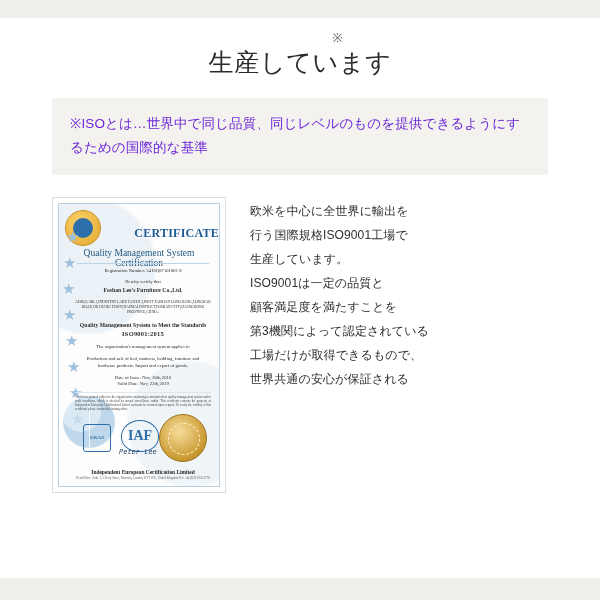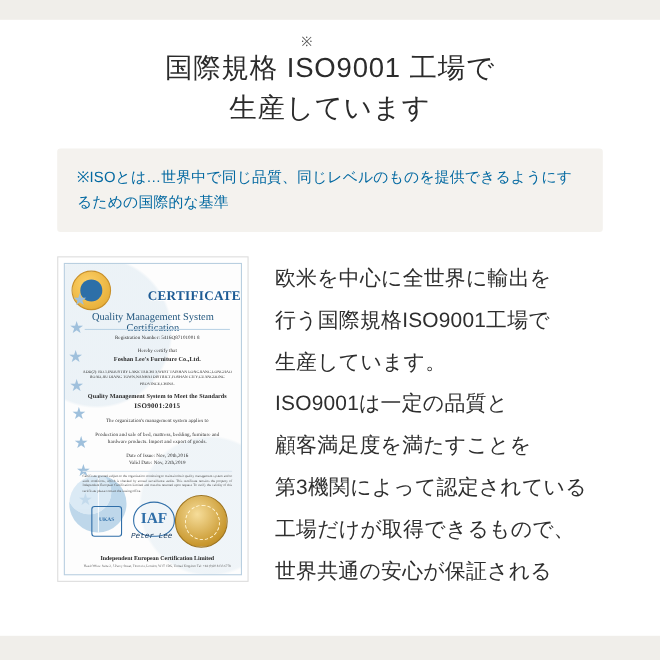--- a/index.html
+++ b/index.html
@@ -75,21 +75,21 @@
   
   .note-box {
     margin: 18px 52px 0 52px;
     background: #f4f2ee;
     border-radius: 3px;
     padding: 14px 18px 15px 18px;
   }
   .note-text {
     font-size: 13.5px;
     line-height: 1.75;
-    color: #0369a1;
+    color: #6d28d9;
     letter-spacing: 0.01em;
   }
 
   
   .lower {
     display: flex;
     margin: 22px 52px 0 52px;
     gap: 24px;
     align-items: flex-start;
   }
@@ -317,21 +317,21 @@
   .cert-footer {
     font-size: 3px;
     text-align: center;
     color: #5d5d5d;
     margin-top: 1px;
   }
 
   
   .body-text {
     flex: 1 1 auto;
-    font-size: 19px;
+    font-size: 12px;
     line-height: 2.0;
     color: #2e2e2e;
     letter-spacing: 0.01em;
     padding-top: 2px;
   }
   .body-text p {
     margin: 0;
   }
 </style>
 </head>
@@ -340,21 +340,20 @@
 <div class="page">
 
   <div class="top-band"></div>
   <div class="bottom-band"></div>
 
   <div class="content">
 
     <div class="heading-wrap">
       <h1 class="heading">
         <span class="asterisk-mark">※</span>
-        <span class="line1">国際規格 ISO9001 工場で</span>
         <span class="line2">生産しています</span>
       </h1>
     </div>
 
     <div class="note-box">
       <div class="note-text">※ISOとは…世界中で同じ品質、同じレベルのものを提供できるようにするための国際的な基準</div>
     </div>
 
     <div class="lower">
 

